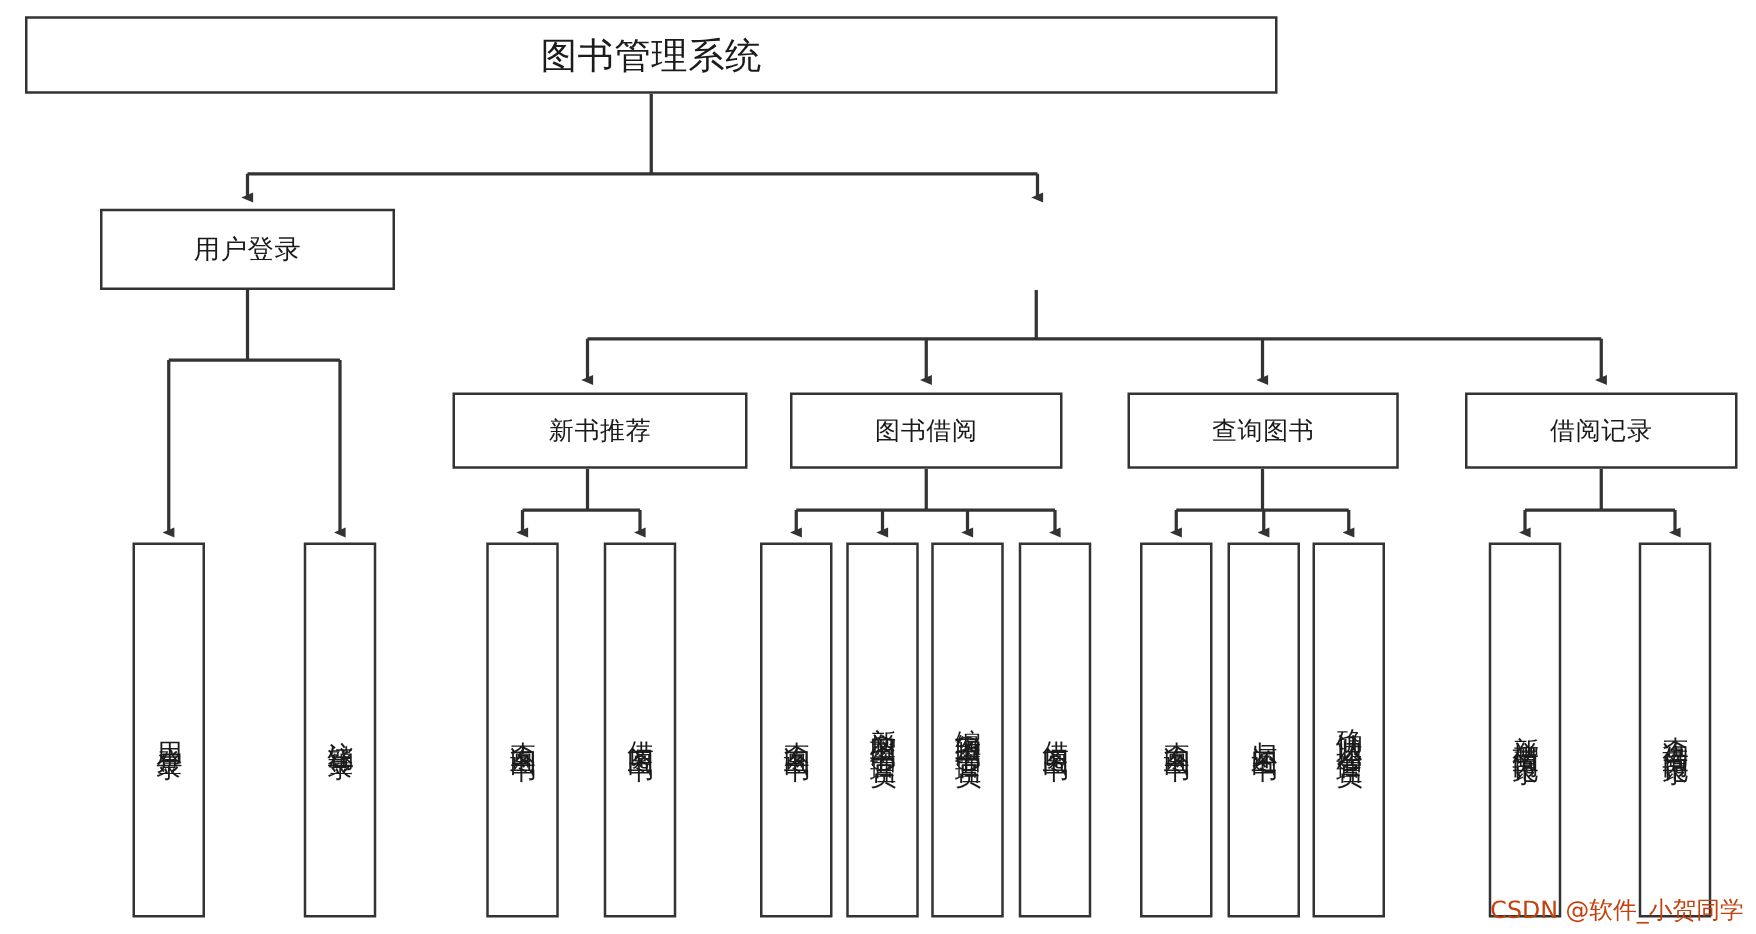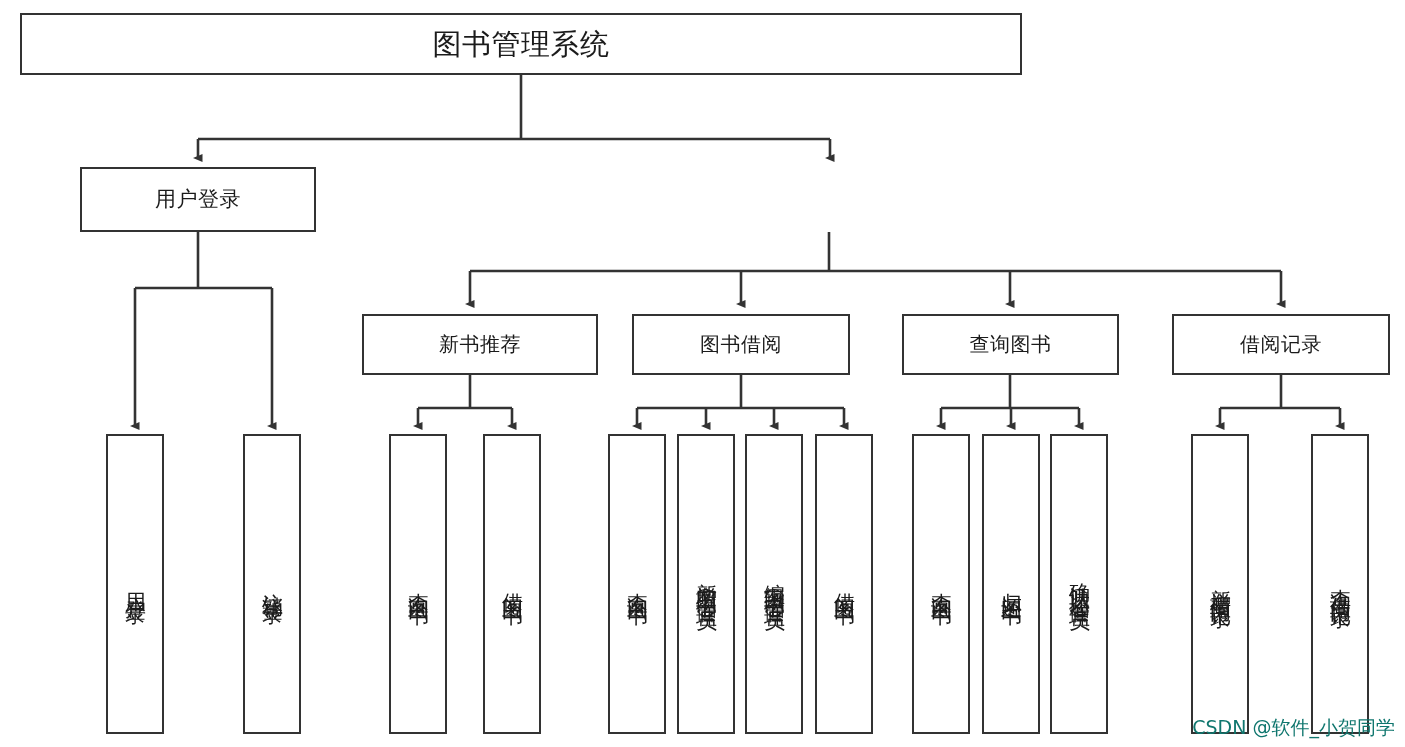--- a/index.html
+++ b/index.html
@@ -50,21 +50,21 @@
     text-orientation: upright;
     letter-spacing: 4px;
     line-height: 1;
     white-space: nowrap;
   }
   #watermark {
     position: absolute;
     right: 10px;
     bottom: 6px;
     font-size: 19px;
-    color: #0f766e;
+    color: #c2410c;
     z-index: 5;
     white-space: nowrap;
     font-family: "DejaVu Sans", "Liberation Sans", sans-serif;
   }
 </style>
 </head>
 <body>
 
 <div id="canvas">
 

